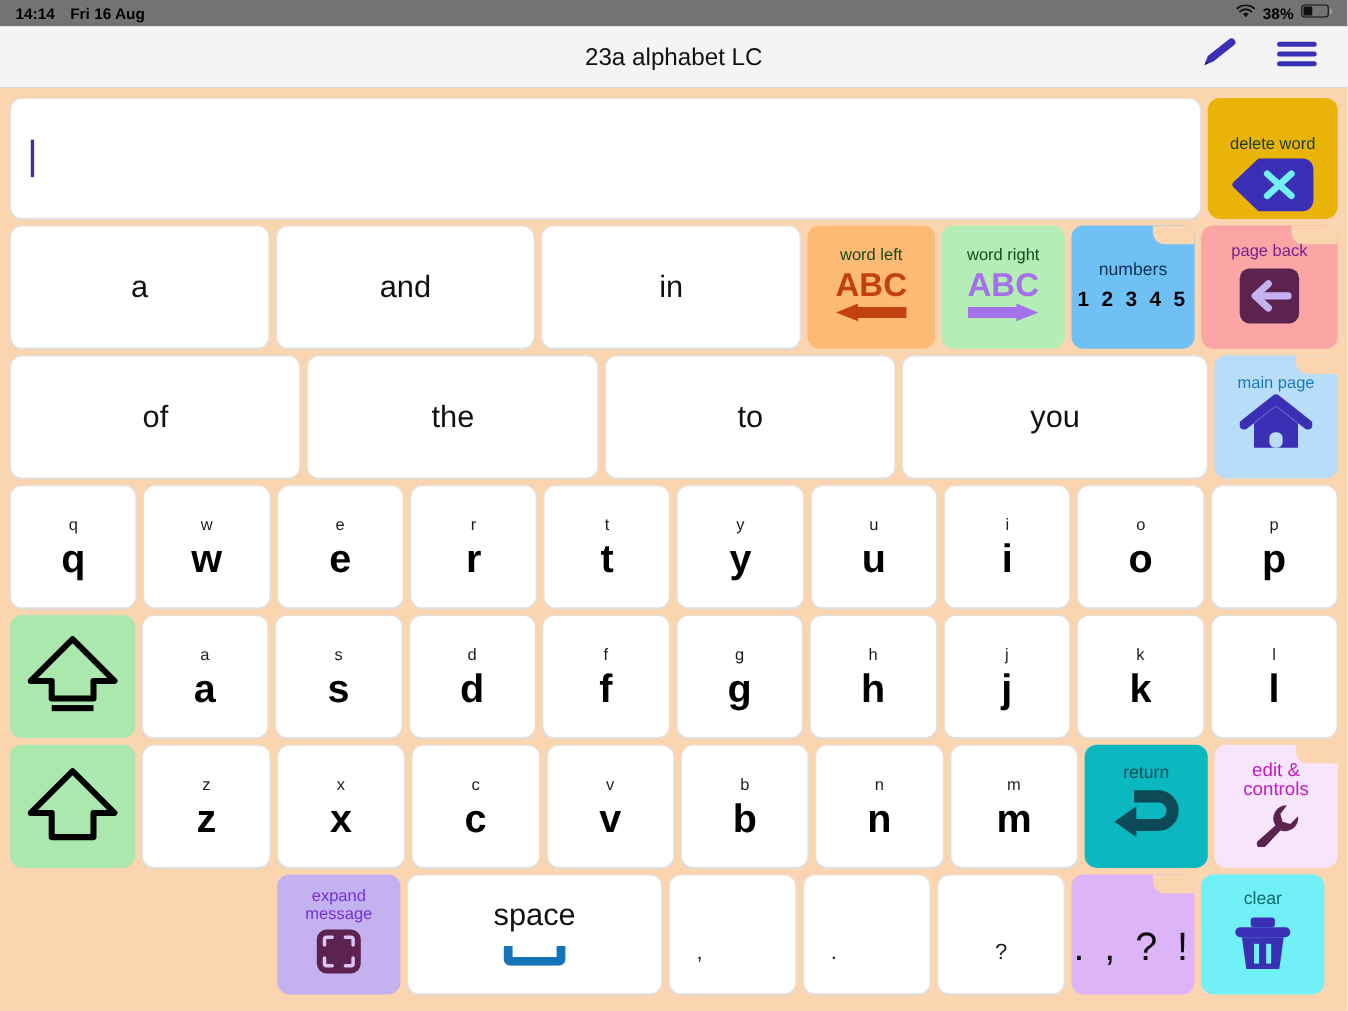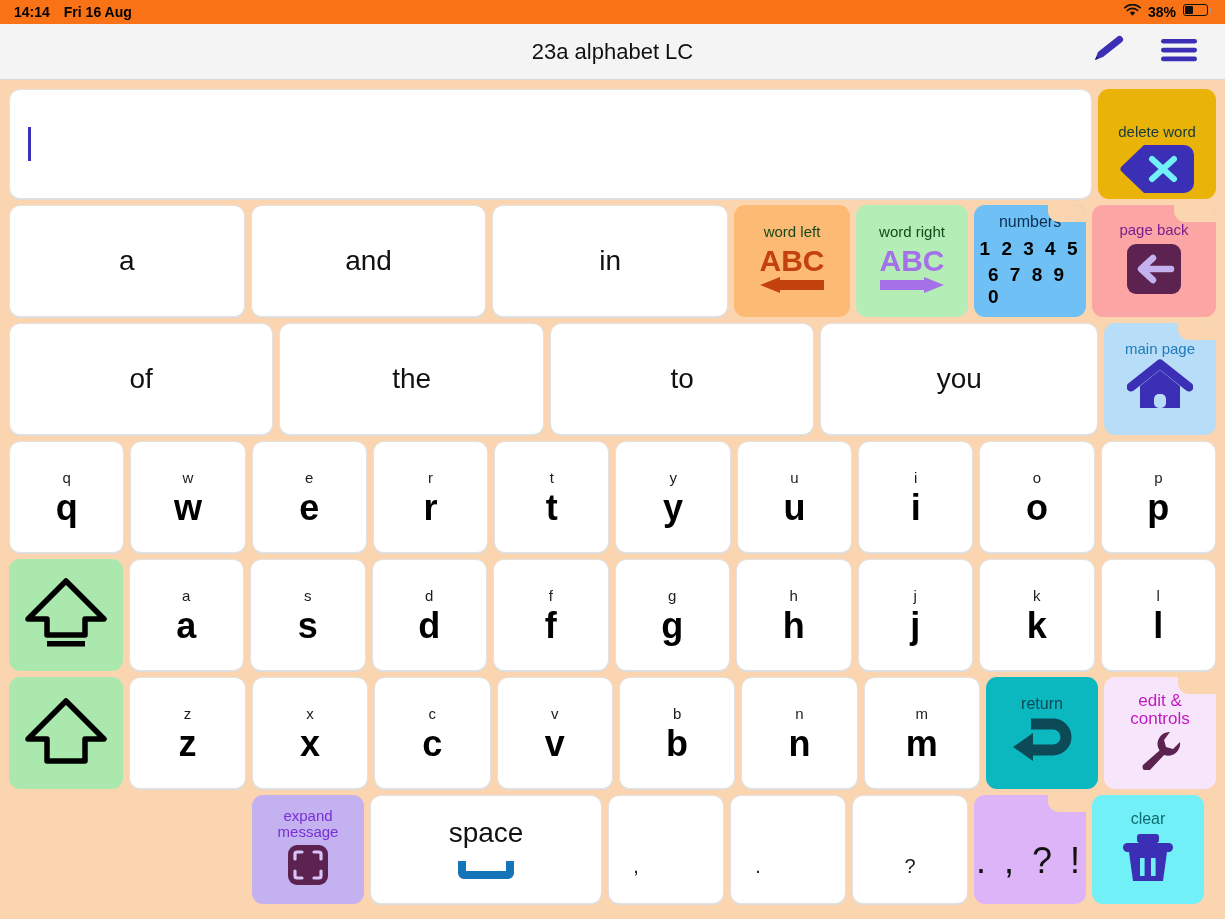--- a/index.html
+++ b/index.html
@@ -6,21 +6,21 @@
   html, body {
     width: 1225px; height: 919px;
     font-family: "Liberation Sans", sans-serif;
     background: #fbfbfb;
     overflow: hidden;
   }
 
   
   #status-bar {
     height: 24px; width: 100%;
-    background: #f97316;
+    background: #737373;
     display: flex; align-items: center;
     padding: 0 14px;
     font-size: 14px; font-weight: bold; color: #000;
   }
   #status-left { display: flex; align-items: center; gap: 14px; }
   #status-right { margin-left: auto; display: flex; align-items: flex-start; gap: 7px; }
   .wifi-ico { width: 17px; height: 13px; display: block; }
   .batt { display: flex; align-items: center; gap: 1px; }
   .batt-body {
     width: 25px; height: 12px; border: 1.6px solid #111;
@@ -209,21 +209,20 @@
       <span>
         <svg width="68" height="18" viewBox="0 0 68 18">
           <path d="M2 4 H46 V1 L66 9 L46 17 V14 H2 Z" fill="#a571e8"></path>
         </svg>
       </span>
     </div>
 
     <div class="cell folder" style="width:112px;background:#6ec0f5">
       <span class="cap-lbl" style="color:#0d2f52;font-size:16px">numbers</span>
       <span class="num-line" style="margin-top:7px">1 2 3 4 5</span>
-      <span class="num-line" style="margin-top:4px;padding-left:14px">6 7 8 9 0</span>
     </div>
 
     <div class="cell folder" style="width:124px;background:#fca5a5">
       <span class="cap-lbl" style="color:#7a1f8e">page back</span>
       <span style="margin-top:5px">
         <svg width="58" height="54" viewBox="0 0 58 54">
           <rect x="2" y="2" width="54" height="50" rx="9" fill="#5c2250"></rect>
           <path d="M46 27 H18 M28 16 L16 27 L28 38" stroke="#c3b1f0" stroke-width="6.5" fill="none" stroke-linecap="round" stroke-linejoin="round"></path>
         </svg>
       </span>

